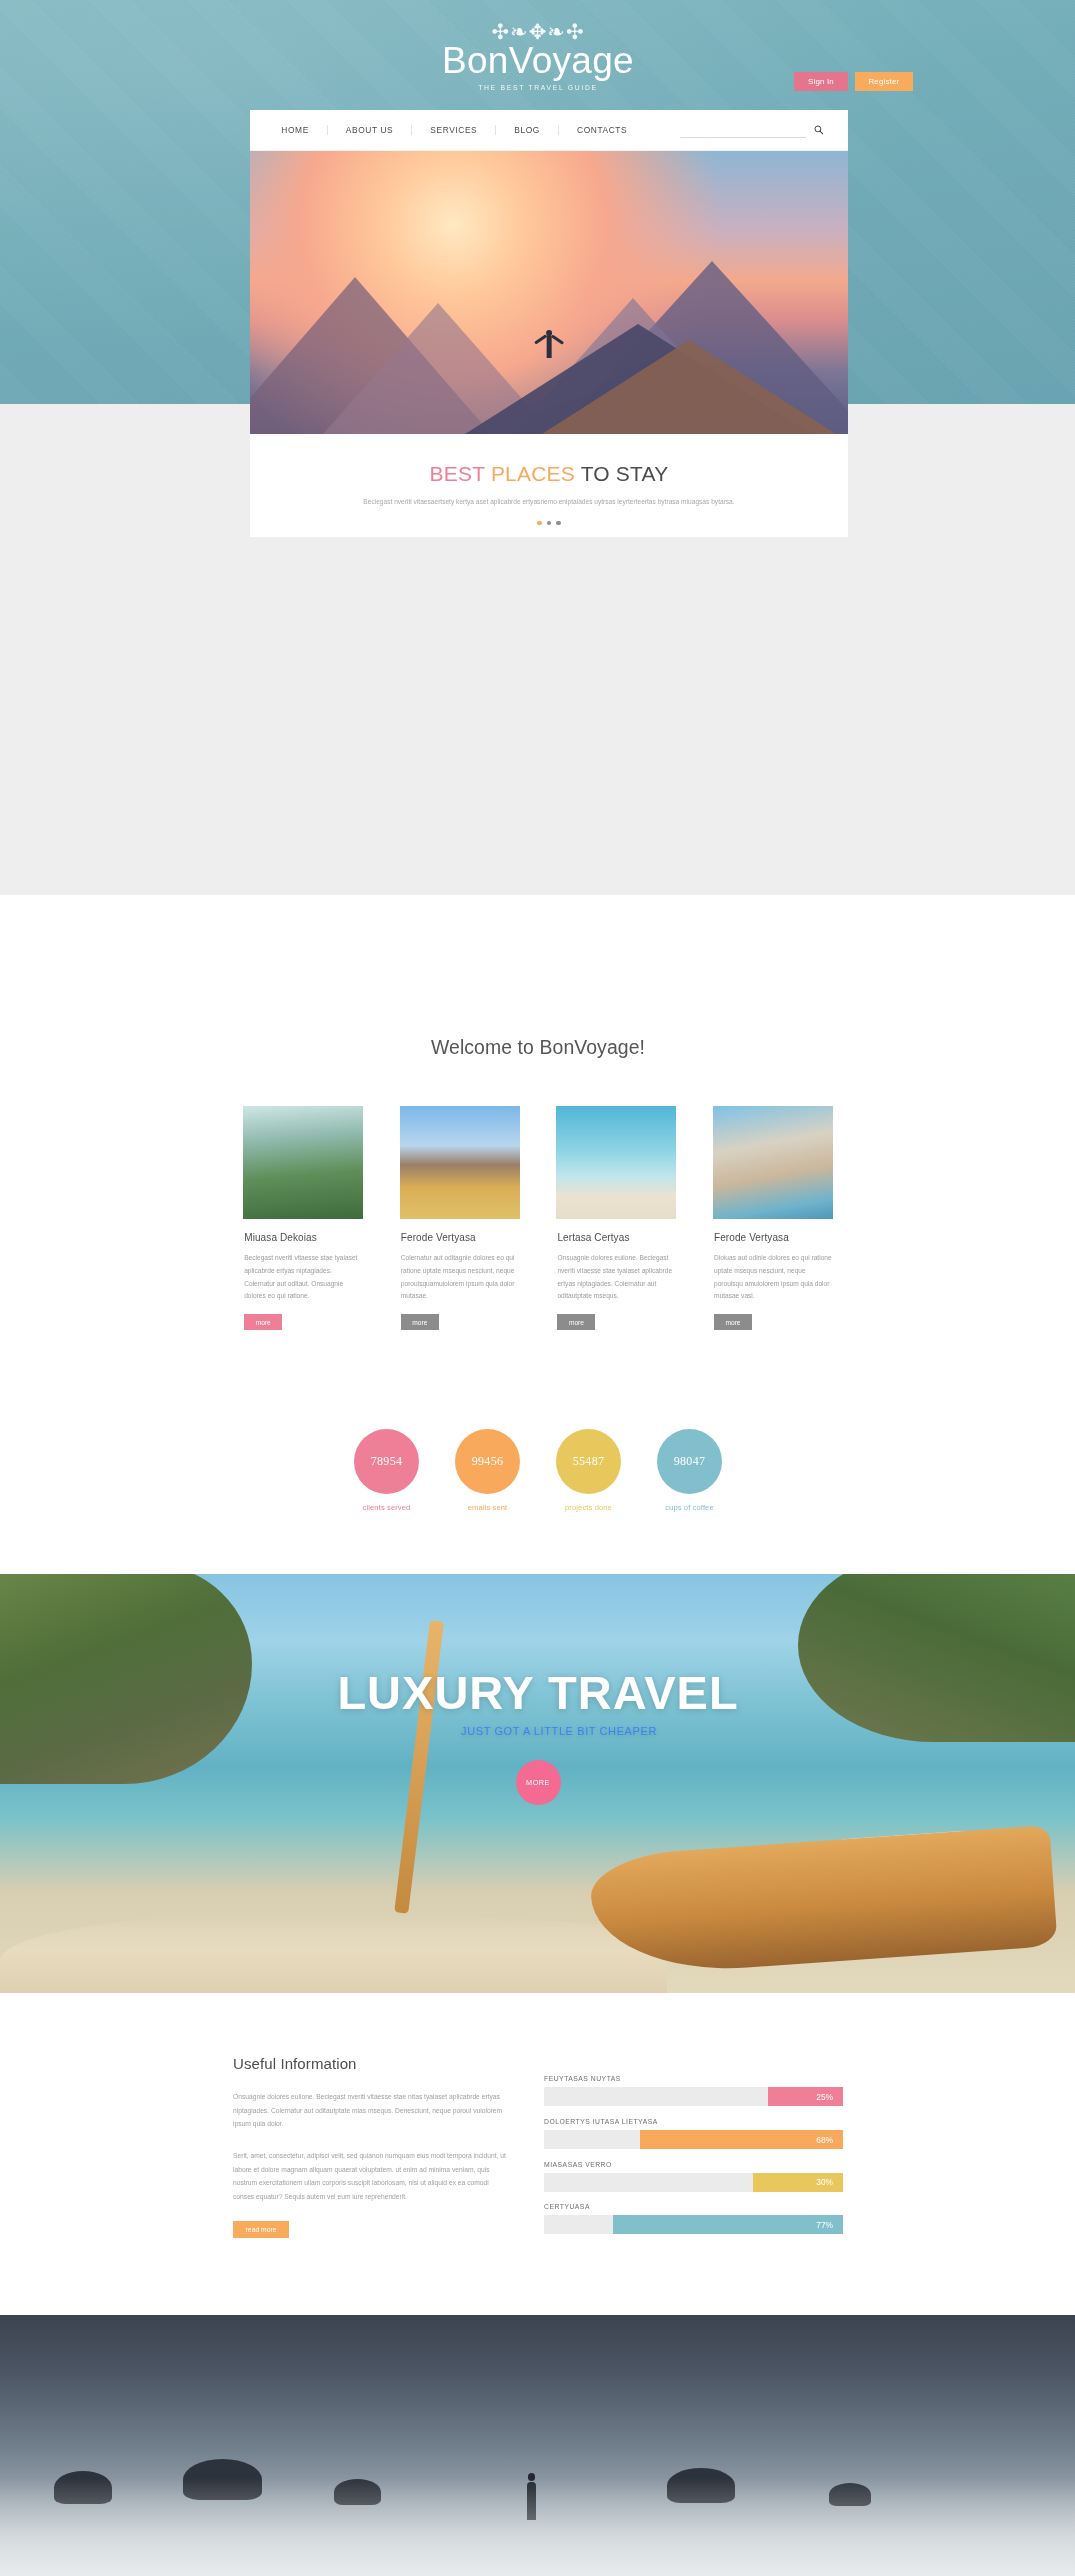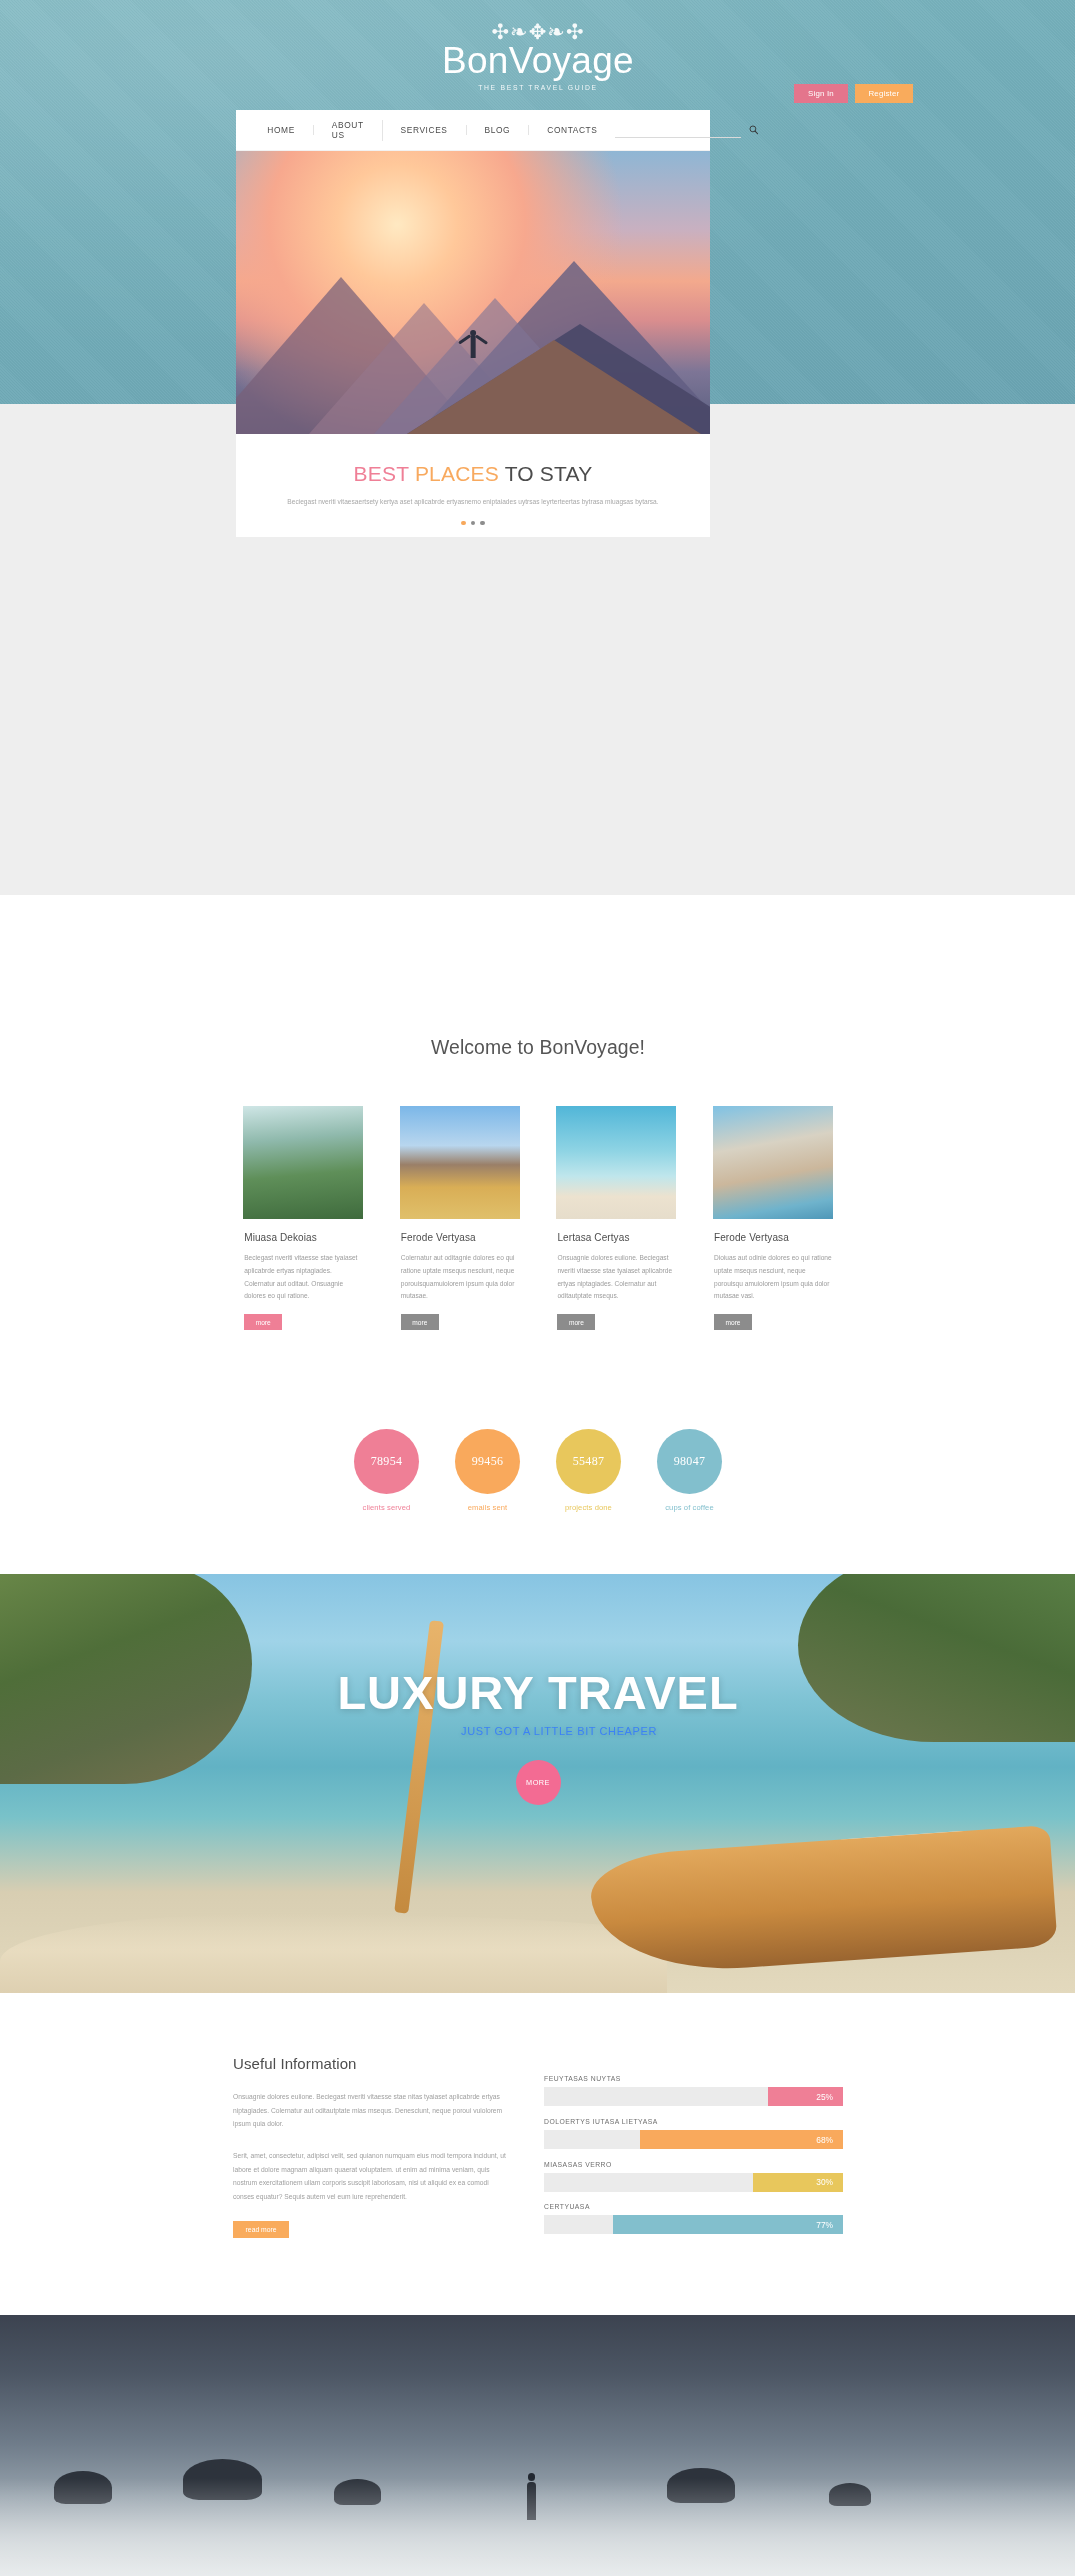--- a/index.html
+++ b/index.html
@@ -42,34 +42,34 @@
     font-weight: 300;
     letter-spacing: 0.3px;
     line-height: 42px;
     font-family: "Liberation Sans", sans-serif;
   }
   .logo-tag {
     color: rgba(255,255,255,0.9);
     font-size: 6.8px; letter-spacing: 1.7px; margin-top: 2.1px;
   }
   .auth-btns {
-    position: absolute; right: 163px; top: 84px; z-index: 6;
+    position: absolute; right: 163px; top: 72px; z-index: 6;
     display: flex; gap: 7.3px;
   }
   .auth-btn {
     color: #fff; font-size: 7.9px; letter-spacing: 0.2px;
     padding: 5.2px 13.6px; border: 0; cursor: pointer;
     font-family: "Liberation Sans", sans-serif;
   }
   .auth-signin { background: #e4758c; }
   .auth-register { background: #f9ab5c; }
 
   
   .shell {
-    position: absolute; left: 236px; top: 110px; width: 474px;
+    position: absolute; left: 250px; top: 110px; width: 598px;
     background: #fff; z-index: 5;
     box-shadow: 0 0 0 rgba(0,0,0,0);
   }
   .navbar {
     height: 41px; display: flex; align-items: center;
     padding: 0 24px; border-bottom: 0.5px solid #f2f2f2;
   }
   .nav-links { display: flex; align-items: center; }
   .nav-link {
     font-size: 8.4px; letter-spacing: 0.6px; color: #4a4a4a;

